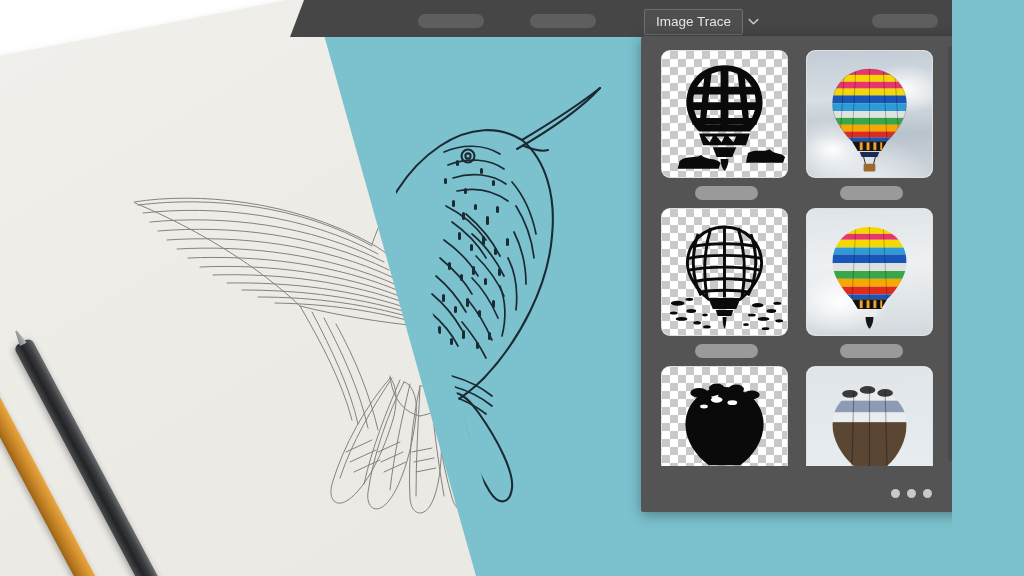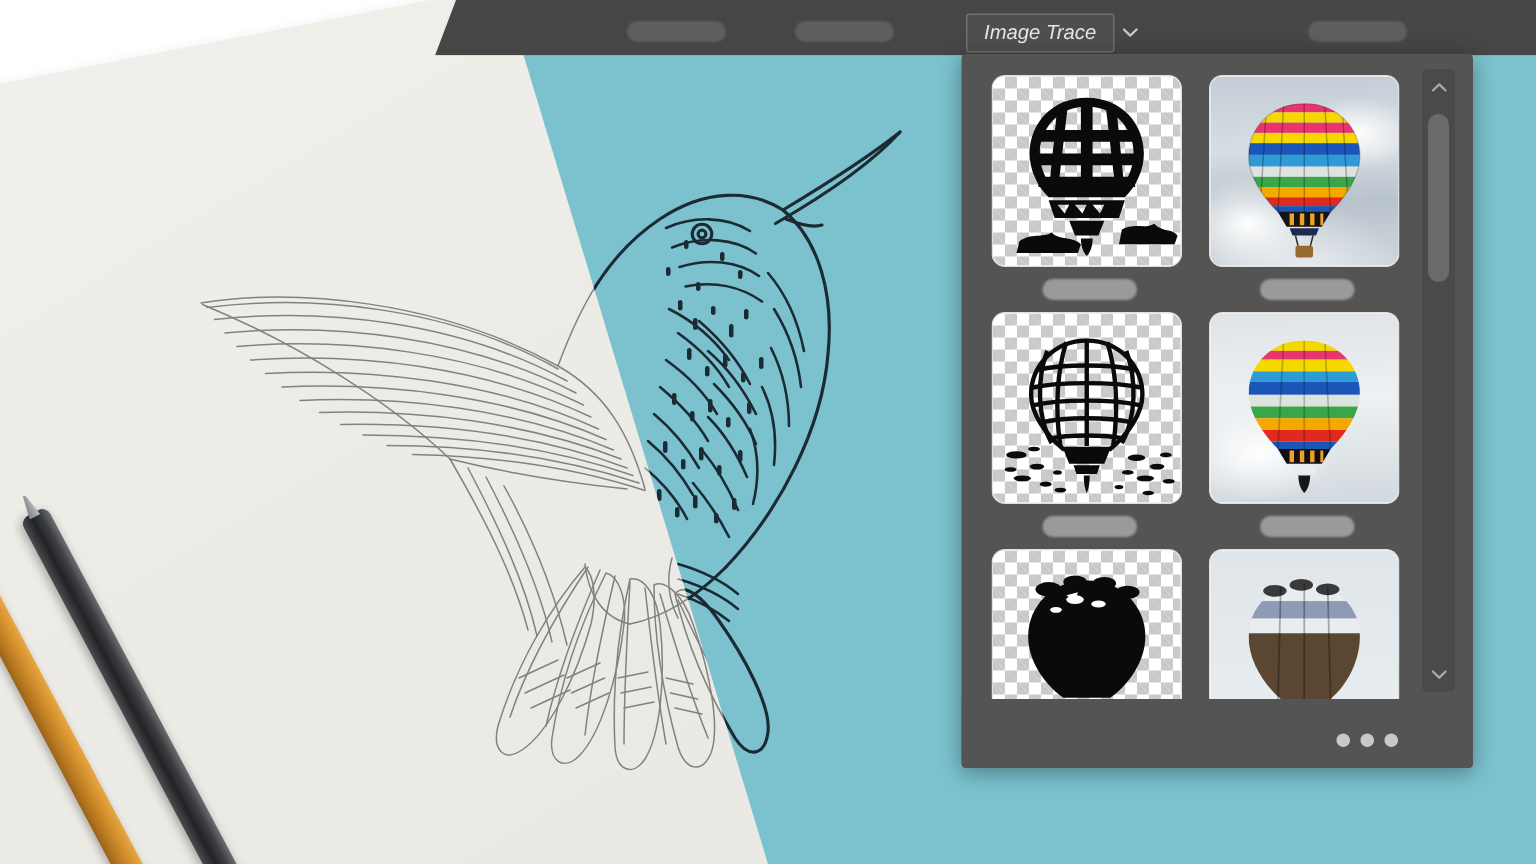--- a/index.html
+++ b/index.html
@@ -2,21 +2,21 @@
 <html><head>
 <meta charset="utf-8">
 <style>
   * { box-sizing: border-box; margin: 0; padding: 0; }
   html, body {
     width: 1024px; height: 576px;
     overflow: hidden;
     font-family: "Liberation Sans", sans-serif;
     background: #7bc2ce;
   }
-  #app { position: relative; width: 1024px; height: 576px; overflow: hidden; font-style: italic; }
+  #app { position: relative; width: 952px; height: 576px; overflow: hidden; }
 
   
   .canvas-bg {
     position: absolute; inset: 0;
     background: #7bc2ce;
   }
   
   .desk-white {
     position: absolute; left: -40px; top: -60px;
     width: 420px; height: 280px;

